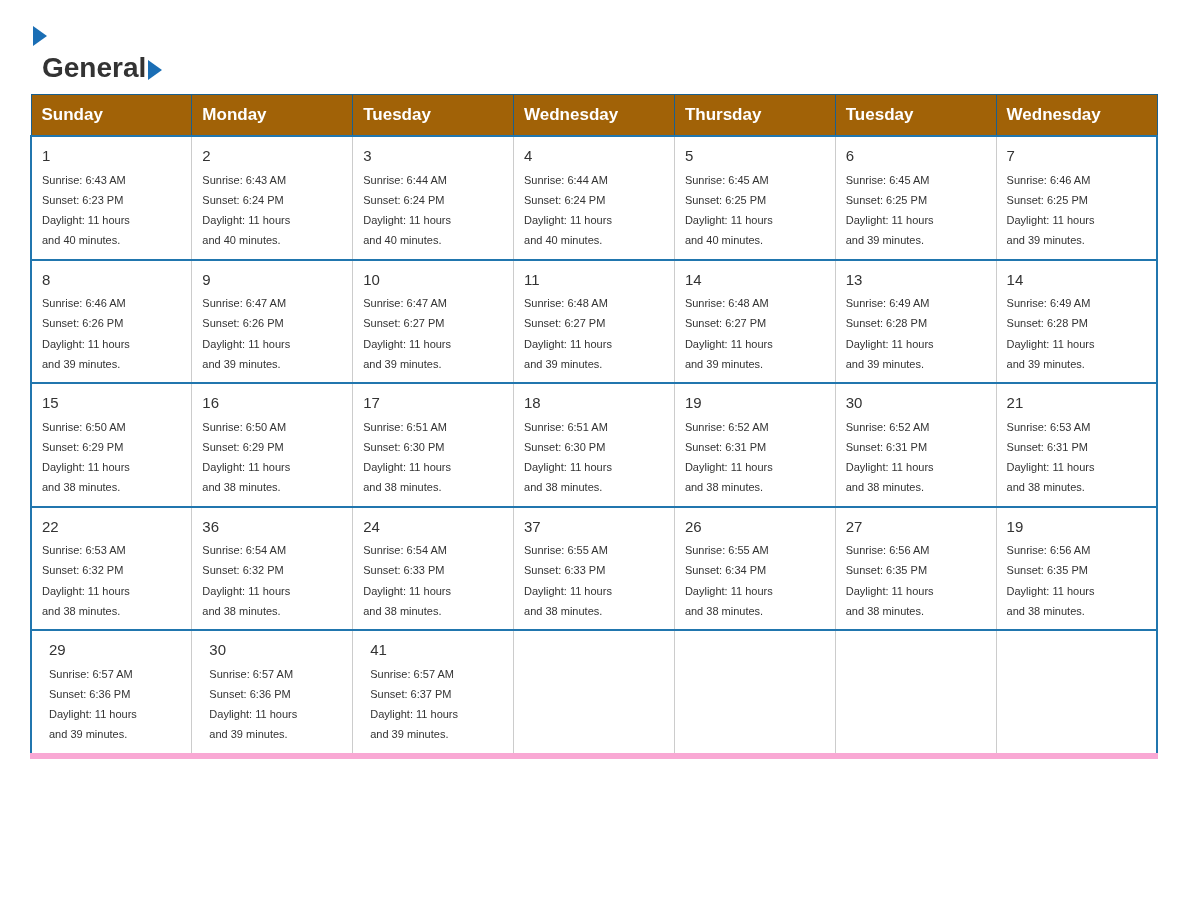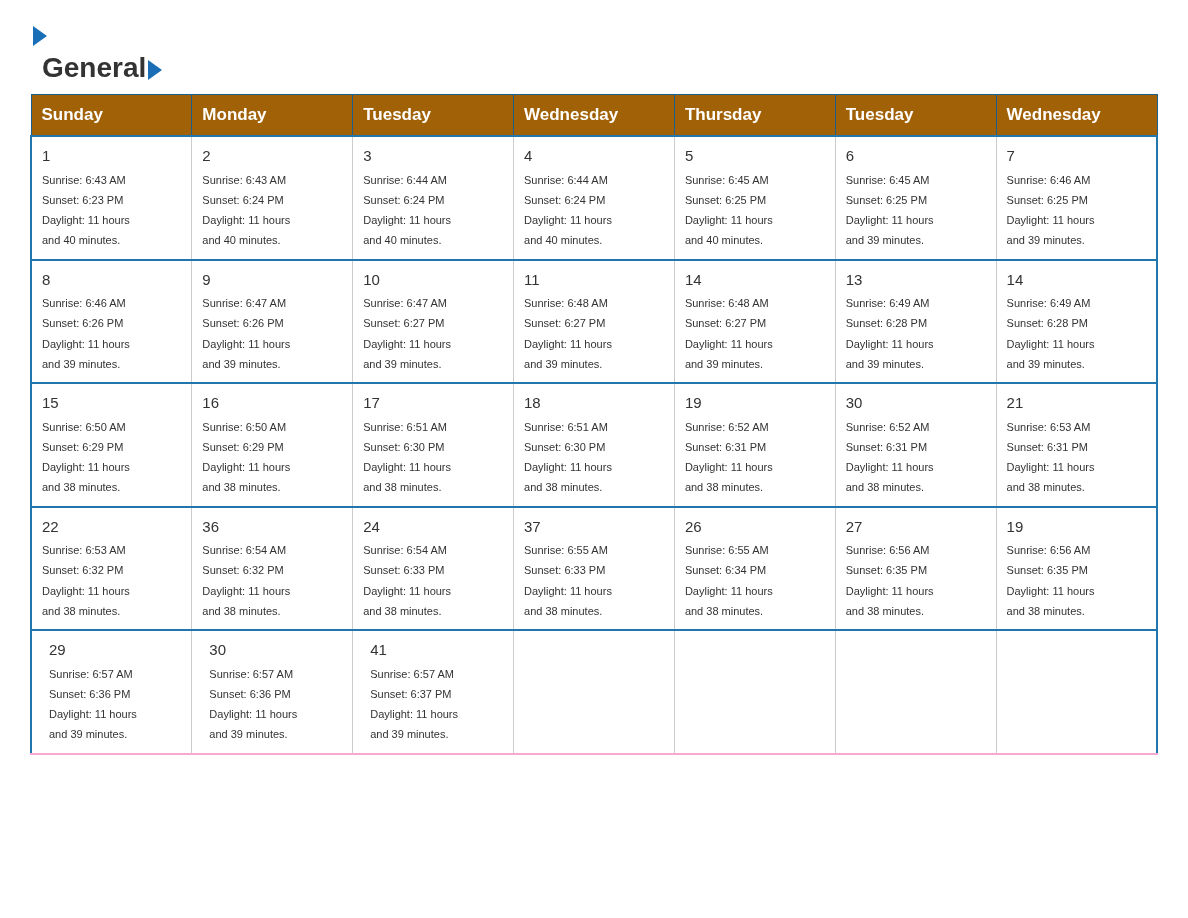--- a/index.html
+++ b/index.html
@@ -73,21 +73,21 @@
     tbody tr td {
       vertical-align: top;
       padding: 8px 10px;
       border: 1px solid #ccc;
       font-size: 13.5px;
       line-height: 1.5;
       min-height: 90px;
       height: 100px;
     }
     tbody tr:last-child td {
-      border-bottom: 2px solid #f9a8d4;
+      border-bottom: 6px solid #f9a8d4;
       padding-left: 17px;
     }
     tbody tr td:first-child {
       border-left: 2px solid #2176ae;
     }
     tbody tr td:last-child {
       border-right: 2px solid #2176ae;
     }
     .day-number {
       font-size: 15px;

